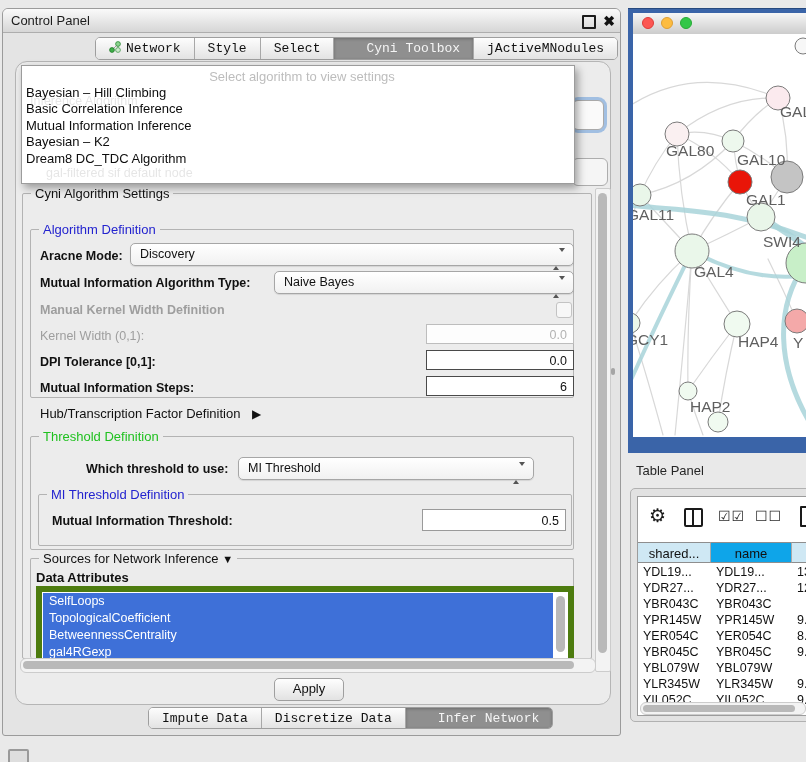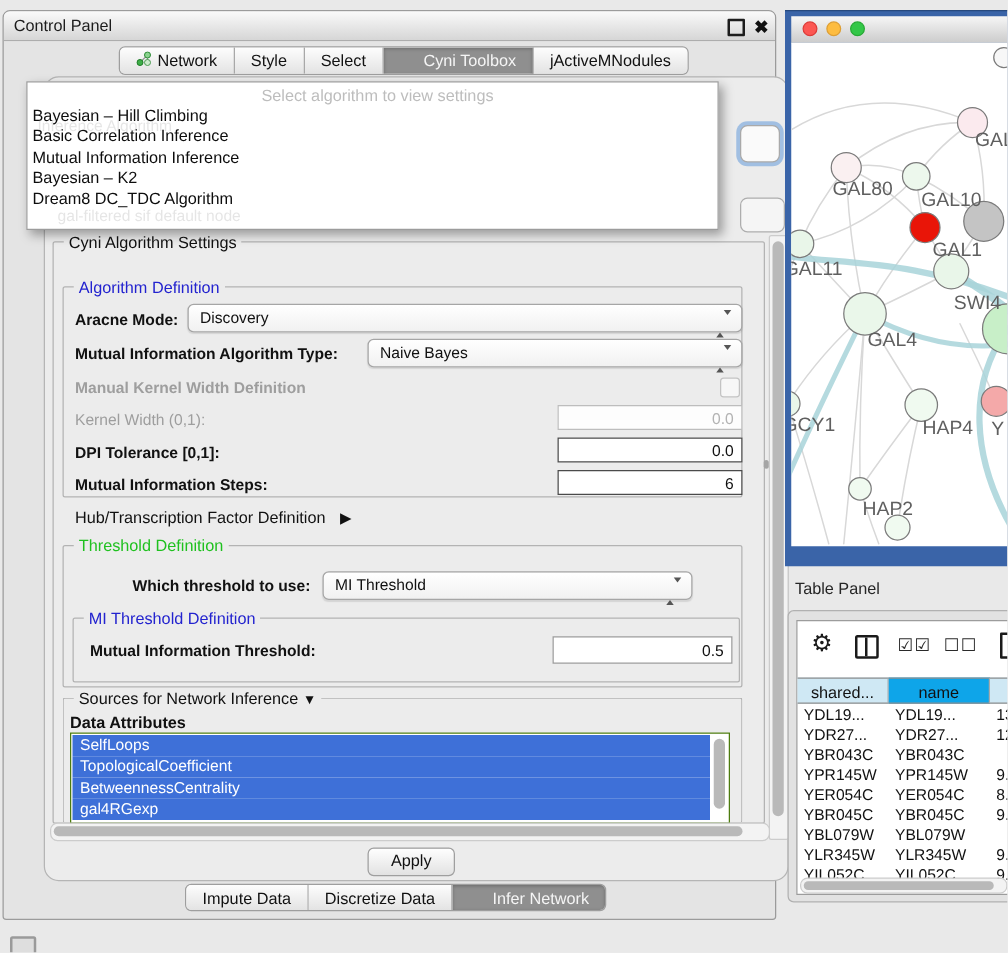--- a/index.html
+++ b/index.html
@@ -14,26 +14,26 @@
   .cp-titlebar{left:0;top:0;width:100%;height:23px;background:linear-gradient(#fafafa,#d6d6d6);
       border-bottom:1px solid #adadad;border-radius:5px 5px 0 0;}
   .cp-title{left:8px;top:0;line-height:23px;font-size:13px;color:#1c1c1c;}
   .float-btn{right:24px;top:6px;width:10px;height:10px;border:2px solid #1c1c1c;border-radius:1px;}
   .close-btn{right:5px;top:2px;font-size:14px;font-weight:bold;color:#111;line-height:20px;}
 
   
   .tabstrip{display:flex;height:23px;border:1px solid #9e9e9e;border-radius:5px;overflow:hidden;
       background:#f0f0f0;box-sizing:border-box;}
   .seg{display:flex;align-items:center;gap:5px;padding:0 13px;font-size:13px;color:#111;
-      background:linear-gradient(#fdfdfd,#e3e3e3);border-right:1px solid #a8a8a8;white-space:nowrap;}
+      background:linear-gradient(#fdfdfd,#e3e3e3);border-right:1px solid #a8a8a8;white-space:nowrap;font-family:Liberation Mono, monospace;}
   .seg:last-child{border-right:none;}
   .seg.sel{background:#8f8f8f;color:#f5f5f5;box-shadow:inset 0 1px 3px rgba(0,0,0,.25);padding-left:32px;}
 
   .content{left:12px;top:52px;width:594px;height:642px;background:#ececec;border:1px solid #b5b5b5;
-      border-radius:12px;margin-left:20px;}
+      border-radius:12px;}
 
   
   .popup{left:18px;top:56px;width:552px;height:117px;background:#fff;border:1px solid #9c9c9c;
       box-shadow:3px 4px 8px rgba(0,0,0,.35);z-index:50;}
   .popup-placeholder{left:4px;top:3px;width:100%;text-align:center;font-size:13px;color:#bdbdbd;}
   .popup-item{height:16.4px;line-height:16.4px;font-size:13px;color:#0d0d0d;padding-left:4px;white-space:nowrap;}
   .popup-item.b{font-weight:bold;}
   .ghost{font-size:12.5px;color:rgba(40,40,40,.12);white-space:nowrap;}
 
   
@@ -58,21 +58,21 @@
       border-bottom:4.5px solid #555;margin-bottom:2.5px;}
   .tri-dn{width:0;height:0;border-left:3.5px solid transparent;border-right:3.5px solid transparent;
       border-top:4.5px solid #555;}
 
   .field{background:#fff;font-size:12.5px;text-align:right;padding-right:6px;color:#111;height:20px;
       line-height:20px;box-sizing:border-box;border:1px solid #4a4a4a;}
   .field.dim{border:1px solid #bdbdbd;color:#b3b3b3;background:#fdfdfd;}
 
   .checkbox{width:14px;height:14px;border:1px solid #c3c3c3;border-radius:3px;background:#f7f7f7;}
 
-  .attr-list{background:#fff;border:1px solid #4d7c0f;}
+  .attr-list{background:#fff;border:6px solid #4d7c0f;}
   .attr-item{height:17px;line-height:17px;font-size:12.5px;color:#fff;padding-left:6px;white-space:nowrap;}
 
   .sb-track-v{background:#f3f3f3;border:1px solid #cccccc;border-radius:2px;}
   .sb-thumb{background:#b9b9b9;border-radius:5px;}
   .sb-track-h{background:#f3f3f3;border:1px solid #cccccc;border-radius:6px;}
 
   .apply{border:1px solid #9f9f9f;border-radius:5px;background:linear-gradient(#fefefe,#e2e2e2);
       font-size:13px;color:#111;text-align:center;line-height:20px;}
 
   

